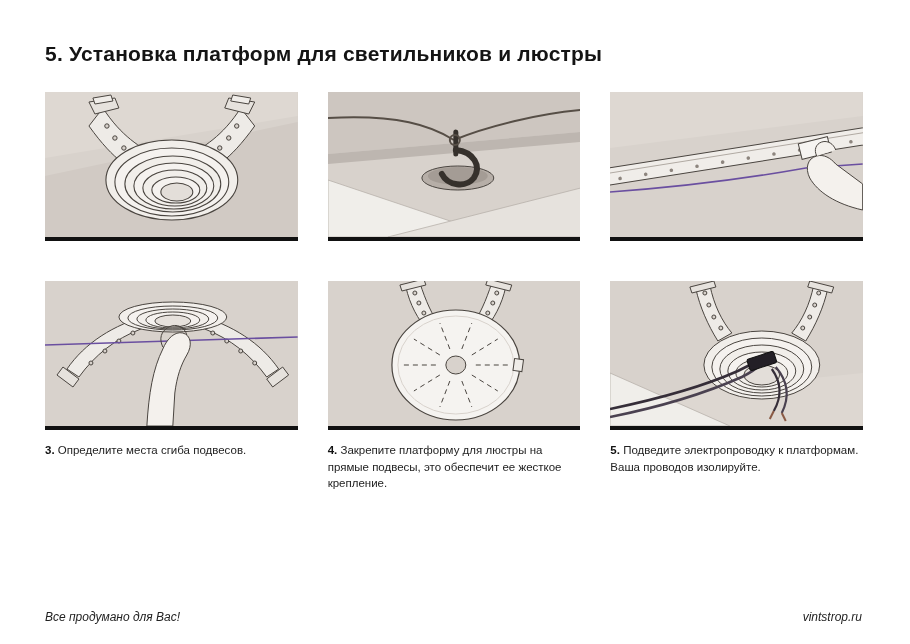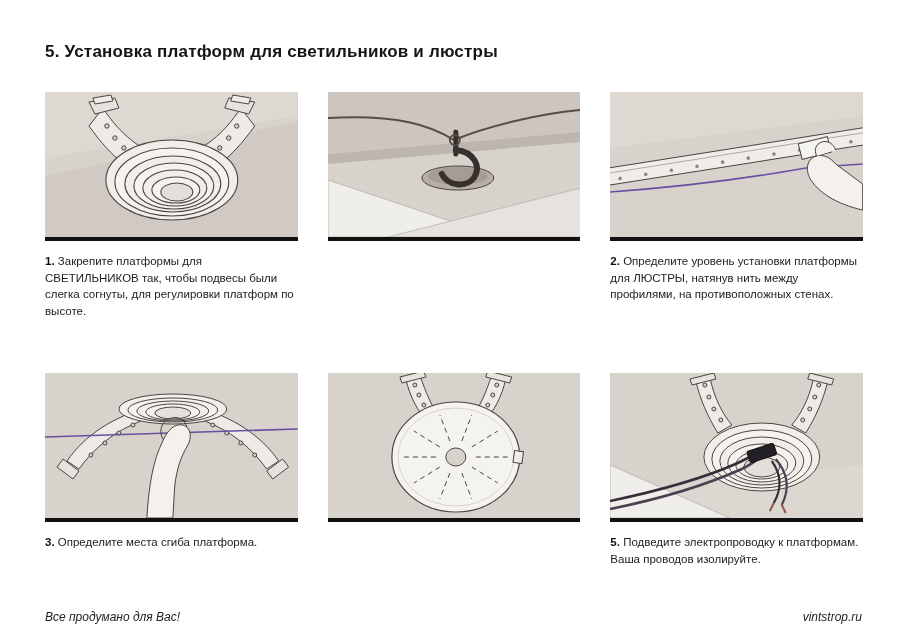--- a/index.html
+++ b/index.html
@@ -9,21 +9,21 @@
   }
   *{margin:0;padding:0;box-sizing:border-box;}
   body{
     width:910px;height:644px;background:#ffffff;
     font-family:"Liberation Sans", sans-serif;color:#1f1f1f;
     position:relative;overflow:hidden;
   }
   .page{position:absolute;inset:0;}
   .page-title{
     position:absolute;left:45px;top:42px;
-    font-size:17px;font-weight:700;color:#141414;letter-spacing:.2px;
+    font-size:21px;font-weight:700;color:#141414;letter-spacing:.2px;
   }
   .panels{
     position:absolute;left:45px;top:92px;width:818px;
     display:grid;grid-template-columns:repeat(3,1fr);
     column-gap:30px;row-gap:40px;
   }
   .panel{display:block;}
   .illo{
     width:100%;height:145px;background:var(--illustration-bg);
     overflow:hidden;line-height:0;
@@ -82,21 +82,20 @@
             <ellipse cx="127" cy="90" rx="57" ry="34" fill="#f5f2ef"></ellipse>
             <ellipse cx="128" cy="92" rx="48" ry="28" fill="#f1eeea"></ellipse>
             <ellipse cx="129" cy="94" rx="40" ry="23" fill="#f5f2ef"></ellipse>
             <ellipse cx="130" cy="96" rx="32" ry="18" fill="#f1eeea"></ellipse>
             <ellipse cx="131" cy="98" rx="24" ry="13" fill="#f5f2ef"></ellipse>
             <ellipse cx="132" cy="100" rx="16" ry="9" fill="#e3ded9"></ellipse>
           </g>
         </svg>
       </div>
       <div class="bar"></div>
-      <p class="caption"><strong>1.</strong> <span>Закрепите платформы для СВЕТИЛЬНИКОВ так, чтобы подвесы были слегка согнуты, для регулировки платформ по высоте.</span></p>
     </figure>
 
     <figure class="panel">
       <div class="illo">
         <svg viewBox="0 0 253 145" preserveAspectRatio="none">
           <rect x="0" y="0" width="253" height="145" style="fill:var(--illustration-bg)"></rect>
           <polygon points="0,0 253,0 253,40 0,62" fill="#cdc6c0"></polygon>
           <polygon points="0,62 253,40 253,50 0,72" fill="#bdb6b0"></polygon>
           <polygon points="0,88 170,145 0,145" fill="#f0eeea" stroke="#b8b1ab" stroke-width="0.8"></polygon>
           <polygon points="60,145 253,96 253,145" fill="#e6e2dd" stroke="#b8b1ab" stroke-width="0.8"></polygon>
@@ -132,21 +131,20 @@
           </g>
           <path d="M0,100 C70,95 140,86 196,76 L253,72" fill="none" style="stroke:var(--accent-purple)" stroke-width="1.6"></path>
           <g transform="rotate(-14 205 56)">
             <rect x="190" y="48" width="30" height="16" fill="#f6f4f1" stroke="#49443f" stroke-width="1"></rect>
           </g>
           <path d="M253,118 C226,112 208,100 200,86 C195,76 198,66 207,64 C214,62 221,66 226,72 L253,92 Z" fill="#f4f1ed" stroke="#49443f" stroke-width="1"></path>
           <path d="M207,64 C204,58 206,52 212,50 C218,48 224,52 226,58" fill="#f4f1ed" stroke="#49443f" stroke-width="1"></path>
         </svg>
       </div>
       <div class="bar"></div>
-      <p class="caption"><strong>2.</strong> <span>Определите уровень установки платформы для ЛЮСТРЫ, натянув нить между профилями, на противоположных стенах.</span></p>
     </figure>
 
     <figure class="panel">
       <div class="illo">
         <svg viewBox="0 0 253 145" preserveAspectRatio="none">
           <rect x="0" y="0" width="253" height="145" style="fill:var(--illustration-bg)"></rect>
           <g stroke="#49443f" stroke-width="1">
             <path d="M104,34 L96,48 C70,58 50,74 34,96 L22,88 C40,62 68,44 104,34 Z" fill="#eeebe7"></path>
             <circle cx="88" cy="52" r="2" fill="#d8d2cc"></circle>
               <circle cx="74" cy="60" r="2" fill="#d8d2cc"></circle>
@@ -168,21 +166,21 @@
             <ellipse cx="128" cy="37" rx="45" ry="12" fill="#f5f2ef"></ellipse>
             <ellipse cx="128" cy="38" rx="36" ry="10" fill="#f2efeb"></ellipse>
             <ellipse cx="128" cy="39" rx="27" ry="8" fill="#f5f2ef"></ellipse>
             <ellipse cx="128" cy="40" rx="18" ry="6" fill="#e6e1dc"></ellipse>
           </g>
           <path d="M102,145 C104,112 108,88 118,68 C122,58 130,50 138,52 C146,54 148,64 142,74 C136,84 132,96 130,112 L128,145 Z" fill="#f4f1ed" stroke="#49443f" stroke-width="1"></path>
           <path d="M118,66 C114,58 116,50 124,46 C132,42 140,46 142,54" fill="none" stroke="#49443f" stroke-width="1"></path>
         </svg>
       </div>
       <div class="bar"></div>
-      <p class="caption"><strong>3.</strong> <span>Определите места сгиба платформа.</span></p>
+      <p class="caption"><strong>3.</strong> <span>Определите места сгиба подвесов.</span></p>
     </figure>
 
     <figure class="panel">
       <div class="illo">
         <svg viewBox="0 0 253 145" preserveAspectRatio="none">
           <rect x="0" y="0" width="253" height="145" style="fill:var(--illustration-bg)"></rect>
           <g stroke="#49443f" stroke-width="1">
             <path d="M78,6 L92,2 C98,20 104,34 112,44 L100,50 C90,38 82,24 78,6 Z" fill="#eeebe7"></path>
             <circle cx="87" cy="12" r="2" fill="#d8d2cc"></circle>
               <circle cx="91" cy="22" r="2" fill="#d8d2cc"></circle>
@@ -210,20 +208,21 @@
             <line x1="112" y1="74" x2="86" y2="58"></line>
             <line x1="122" y1="68" x2="112" y2="42"></line>
             <line x1="134" y1="68" x2="144" y2="42"></line>
             <line x1="144" y1="74" x2="170" y2="58"></line>
           </g>
           <ellipse cx="128" cy="84" rx="10" ry="9" fill="#d8d2cc" stroke="#49443f" stroke-width="1"></ellipse>
           <rect x="186" y="78" width="9" height="12" fill="#efece8" stroke="#49443f" stroke-width="1" transform="rotate(8 190 84)"></rect>
         </svg>
       </div>
       <div class="bar"></div>
+      <p class="caption"><strong>4.</strong> <span>Закрепите платформу для люстры на прямые подвесы, это обеспечит ее жесткое крепление.</span></p>
     </figure>
 
     <figure class="panel">
       <div class="illo">
         <svg viewBox="0 0 253 145" preserveAspectRatio="none">
           <rect x="0" y="0" width="253" height="145" style="fill:var(--illustration-bg)"></rect>
           <polygon points="0,118 253,92 253,145 0,145" fill="#ddd7d1"></polygon>
           <polygon points="0,92 120,145 0,145" fill="#f0eeea" stroke="#b8b1ab" stroke-width="0.8"></polygon>
           <g stroke="#49443f" stroke-width="1">
             <path d="M86,8 L100,4 C104,24 112,40 122,52 L108,60 C98,44 90,26 86,8 Z" fill="#eeebe7"></path>

